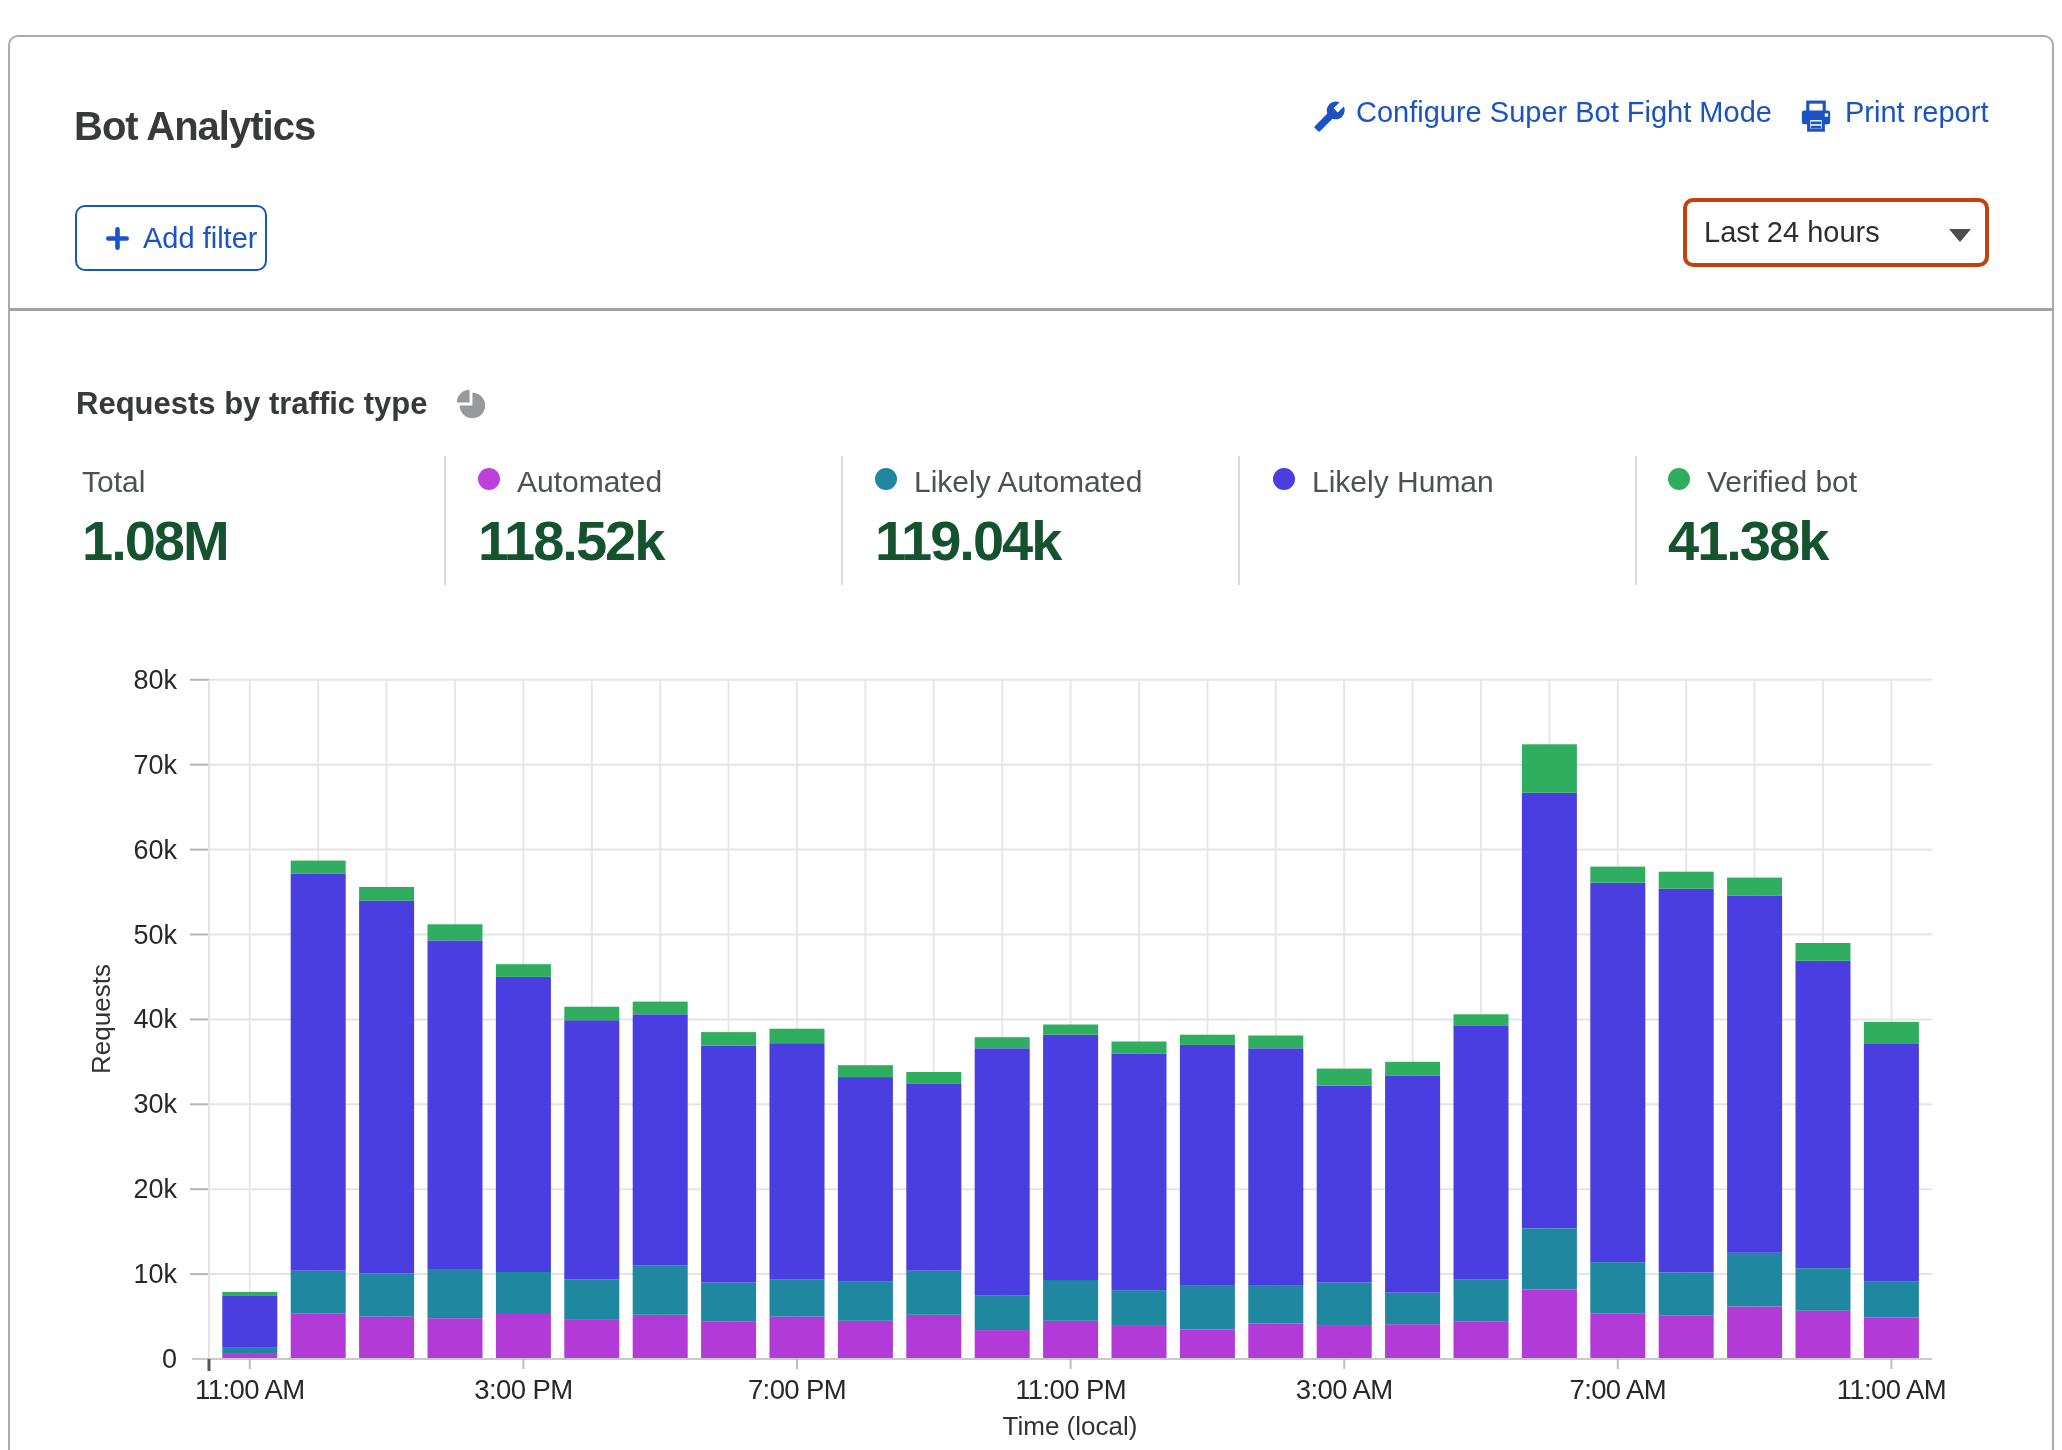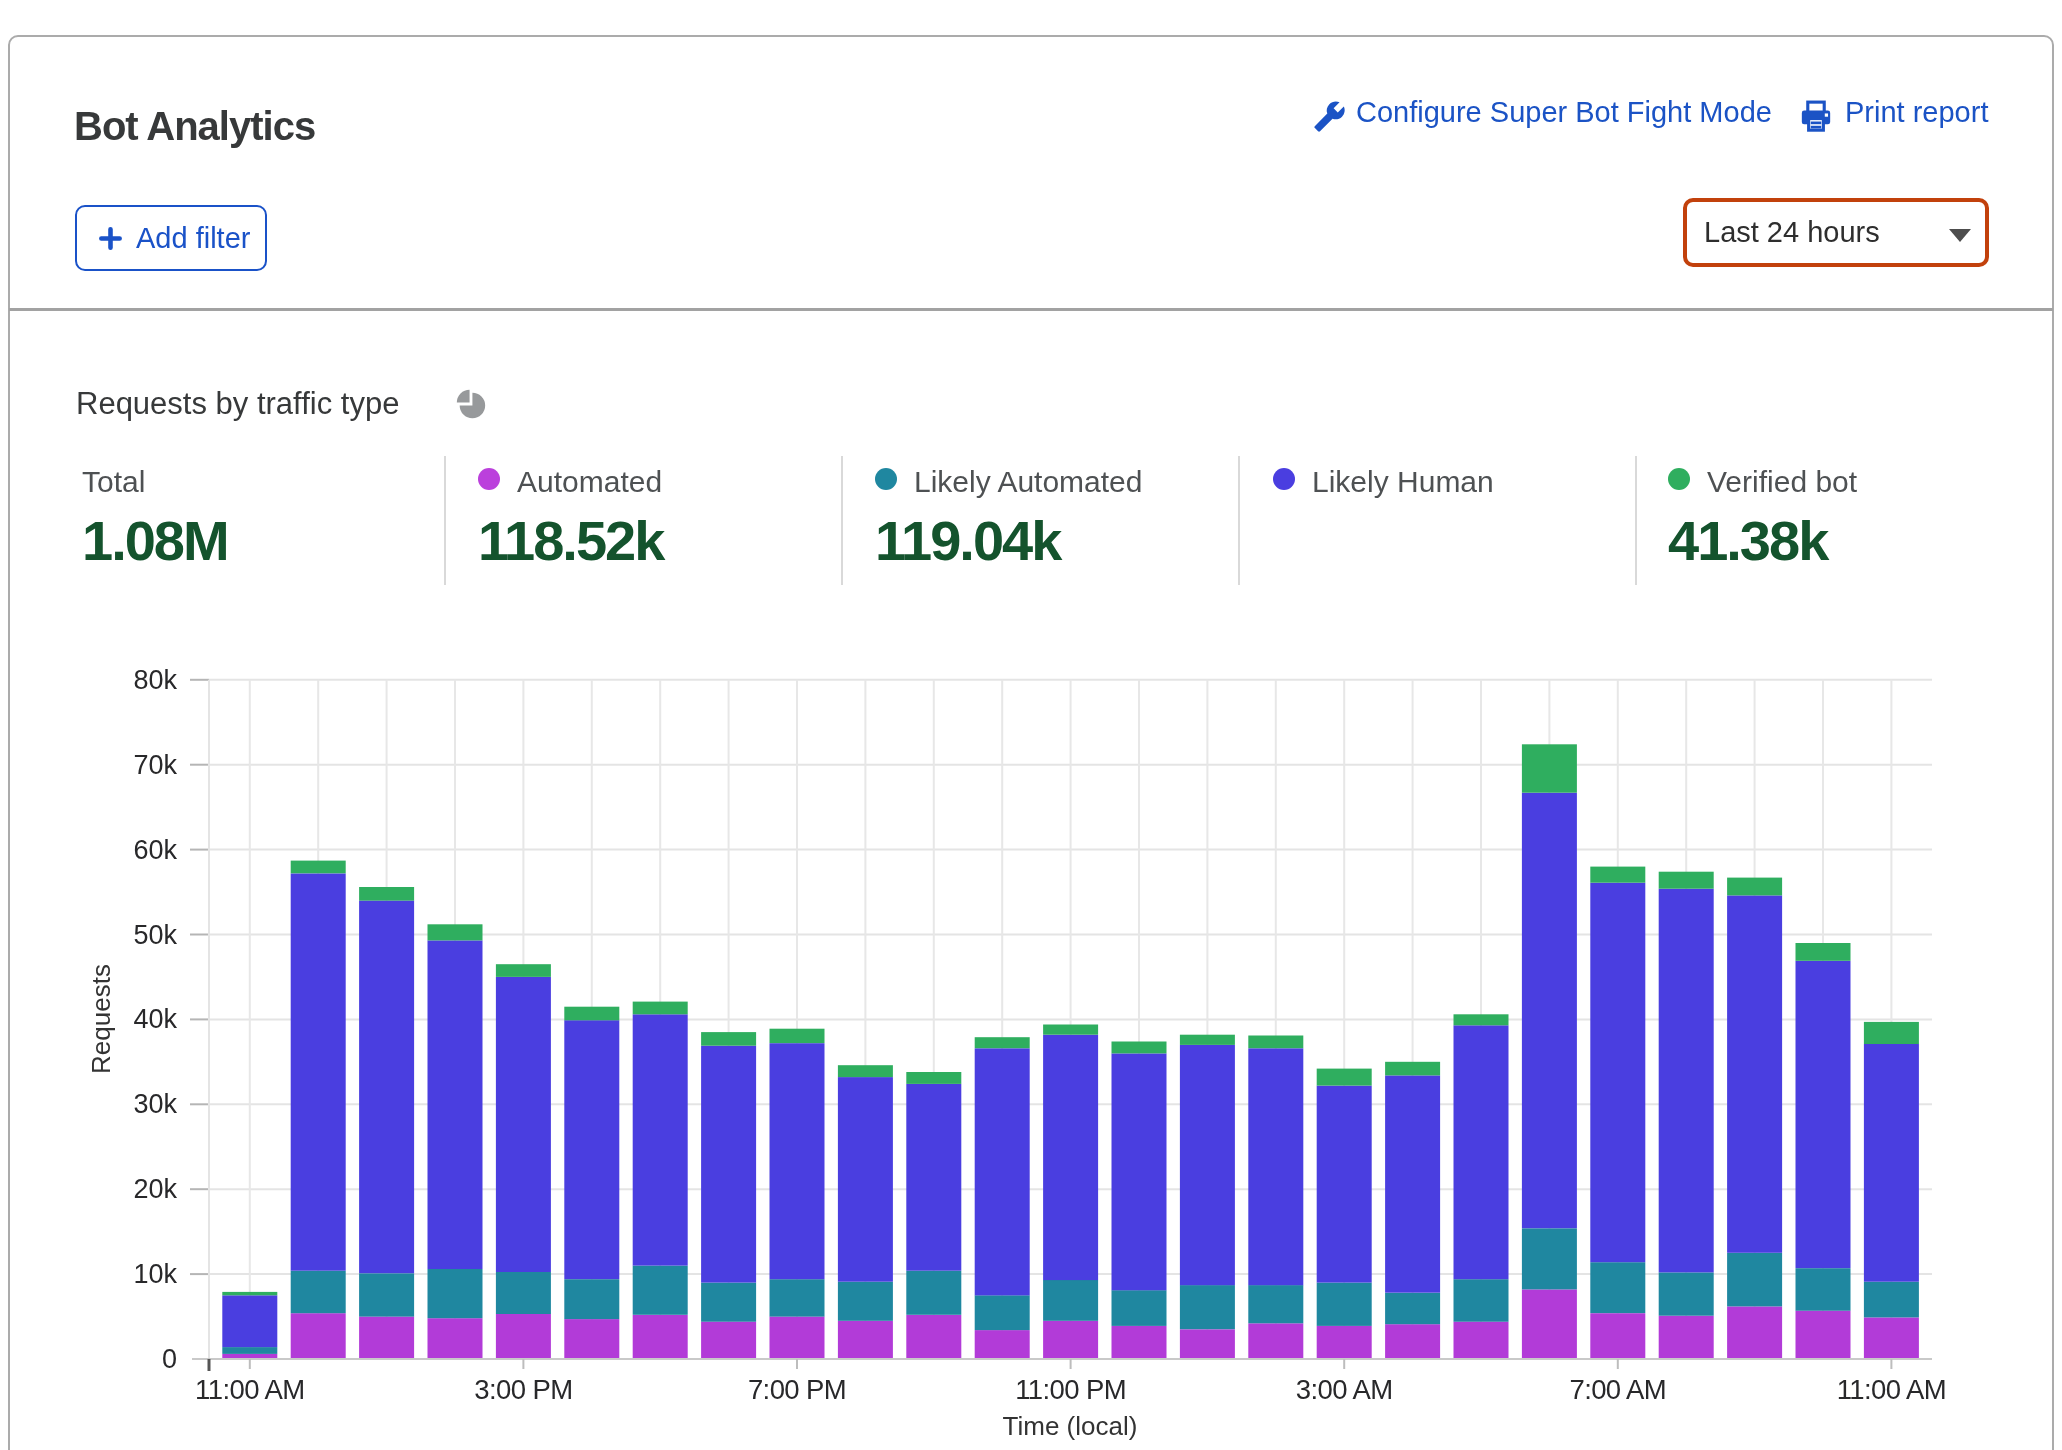--- a/index.html
+++ b/index.html
@@ -6,28 +6,28 @@
   html,body { width:2062px; height:1450px; background:#fff; font-family:"Liberation Sans", sans-serif; }
   #page { position:relative; width:2062px; height:1450px; overflow:hidden;margin-top:28px; }
   .card { position:absolute; left:8px; top:7px; width:2046px; height:1436px;
           border:2px solid #ababab; border-radius:10px; background:#fff; }
   .hdivider { position:absolute; left:9px; top:280px; width:2044px; height:2.6px; background:#a2a2a2; }
   .title { position:absolute; left:74px; top:78px; font-size:40px; font-weight:700; color:#37393a; letter-spacing:-1px; line-height:1; }
   .lnk { position:absolute; color:#1b53c5; font-size:29px; line-height:34px; white-space:nowrap; top:67px; }
   .licon { position:absolute; top:74px; }
   .btn-filter { position:absolute; left:75px; top:177px; width:192px; height:66px;
                 border:2px solid #1a52c8; border-radius:10px; display:flex; align-items:center;
-                padding-left:21px; color:#1a52c8; font-size:29px; gap:13px; background:#fff; }
+                padding-left:28px; color:#1a52c8; font-size:29px; gap:13px; background:#fff; }
   .select { position:absolute; left:1683px; top:170px; width:306px; height:69px;
             border:4px solid #c2410c; border-radius:10px; display:flex; align-items:center;
             padding-left:17px; color:#2e2e2e; font-size:29px; background:#fff; }
   .select .tri { position:absolute; right:14px; top:27px; width:0; height:0;
                  border-left:11px solid transparent; border-right:11px solid transparent;
                  border-top:13.5px solid #4d4d4d; }
-  .h2 { position:absolute; left:76px; top:360px; font-size:31px; font-weight:400; color:#37393a; line-height:1; display:flex; gap:30px; }
+  .h2 { position:absolute; left:76px; top:360px; font-size:31px; font-weight:700; color:#37393a; line-height:1; display:flex; gap:30px; }
   .pie { position:absolute; left:454px; top:359px; }
   .stat { position:absolute; top:439px; }
   .stat .lab { display:flex; align-items:center; font-size:30px; color:#4e5153; height:30px; white-space:nowrap; }
   .stat .dot { width:22px; height:22px; border-radius:50%; margin-right:17px; flex:none; position:relative; top:-3px; }
   .stat .val { font-size:56px; font-weight:700; color:#14532d; margin-top:16px; letter-spacing:-2px; line-height:1; }
   .vdiv { position:absolute; top:428px; width:2px; height:129px; background:#d9d9d9; }
   .chart { position:absolute; left:0; top:600px; }
 </style>
 </head>
 <body>

